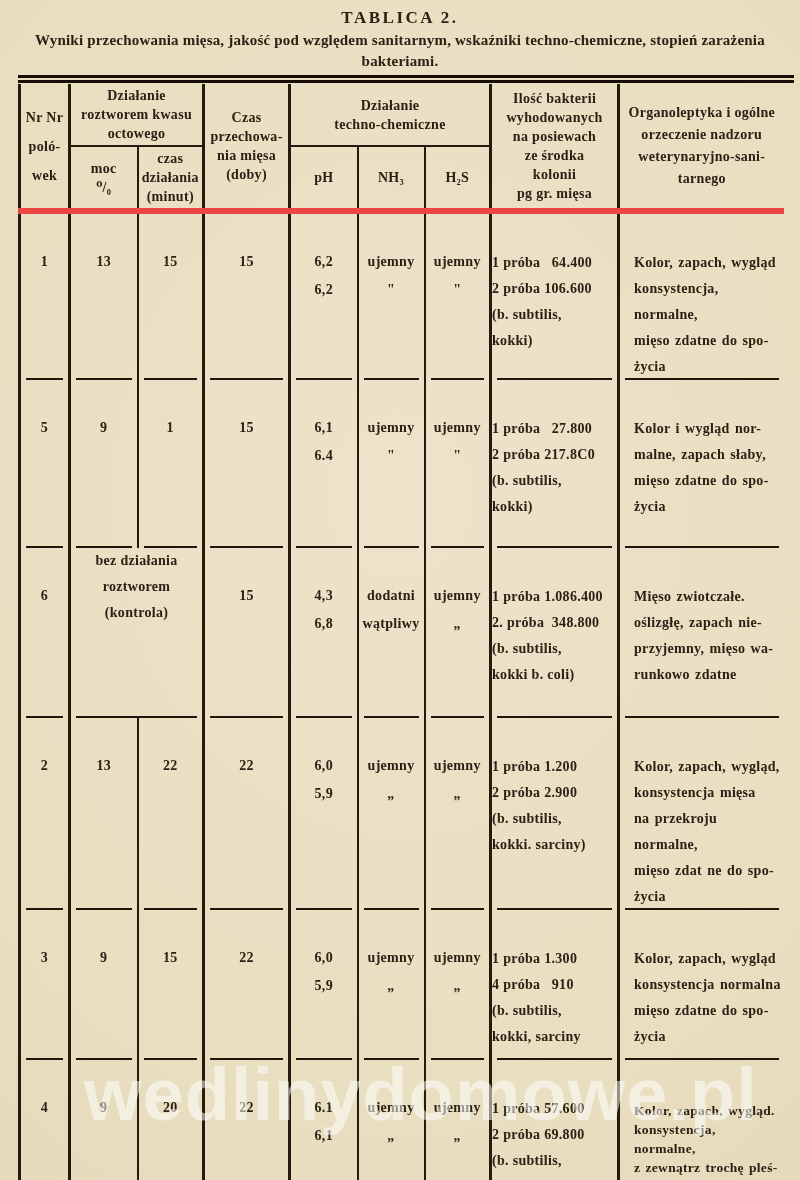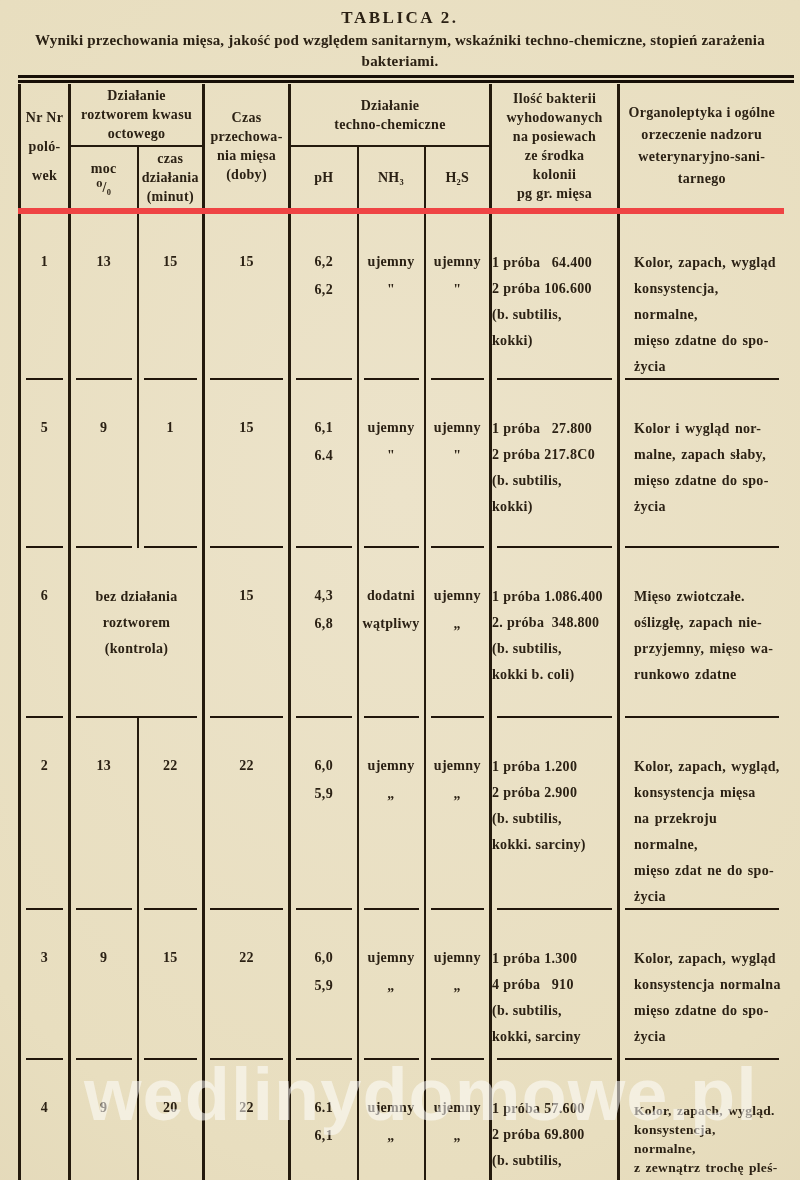--- a/index.html
+++ b/index.html
@@ -70,21 +70,21 @@
   .grp{border-bottom:2px solid var(--line);}
   tr.h2 td, thead td[rowspan]{border-bottom:6px solid #ef4444;}
   .hd-nr{line-height:29px;}
   .hd-sub{line-height:19px;}
   
   tr.r0{height:168px;} tr.r1{height:168px;} tr.r2{height:170px;}
   tr.r3{height:169px;} tr.r4{height:150px;} tr.r5{height:158px;}
   tbody td{text-align:center;}
   .c-num{padding-top:38px;line-height:20px;}
   .c-two{padding-top:34px;line-height:28px;}
-  .c-note{padding-top:36px;line-height:26px;}
+  .c-note{line-height:26px;}
   .c-list{padding-top:36px;line-height:26px;text-align:left;padding-right:2px;}
   .c-org{padding-left:14px;word-spacing:1.5px;}
   .tight{padding-top:41px;line-height:19px;font-size:13.5px;}
   
   tr.rowdash td::after{
     content:"";
     position:absolute;
     left:5px;right:5px;bottom:-1px;
     height:3px;
     background:#20150a;

